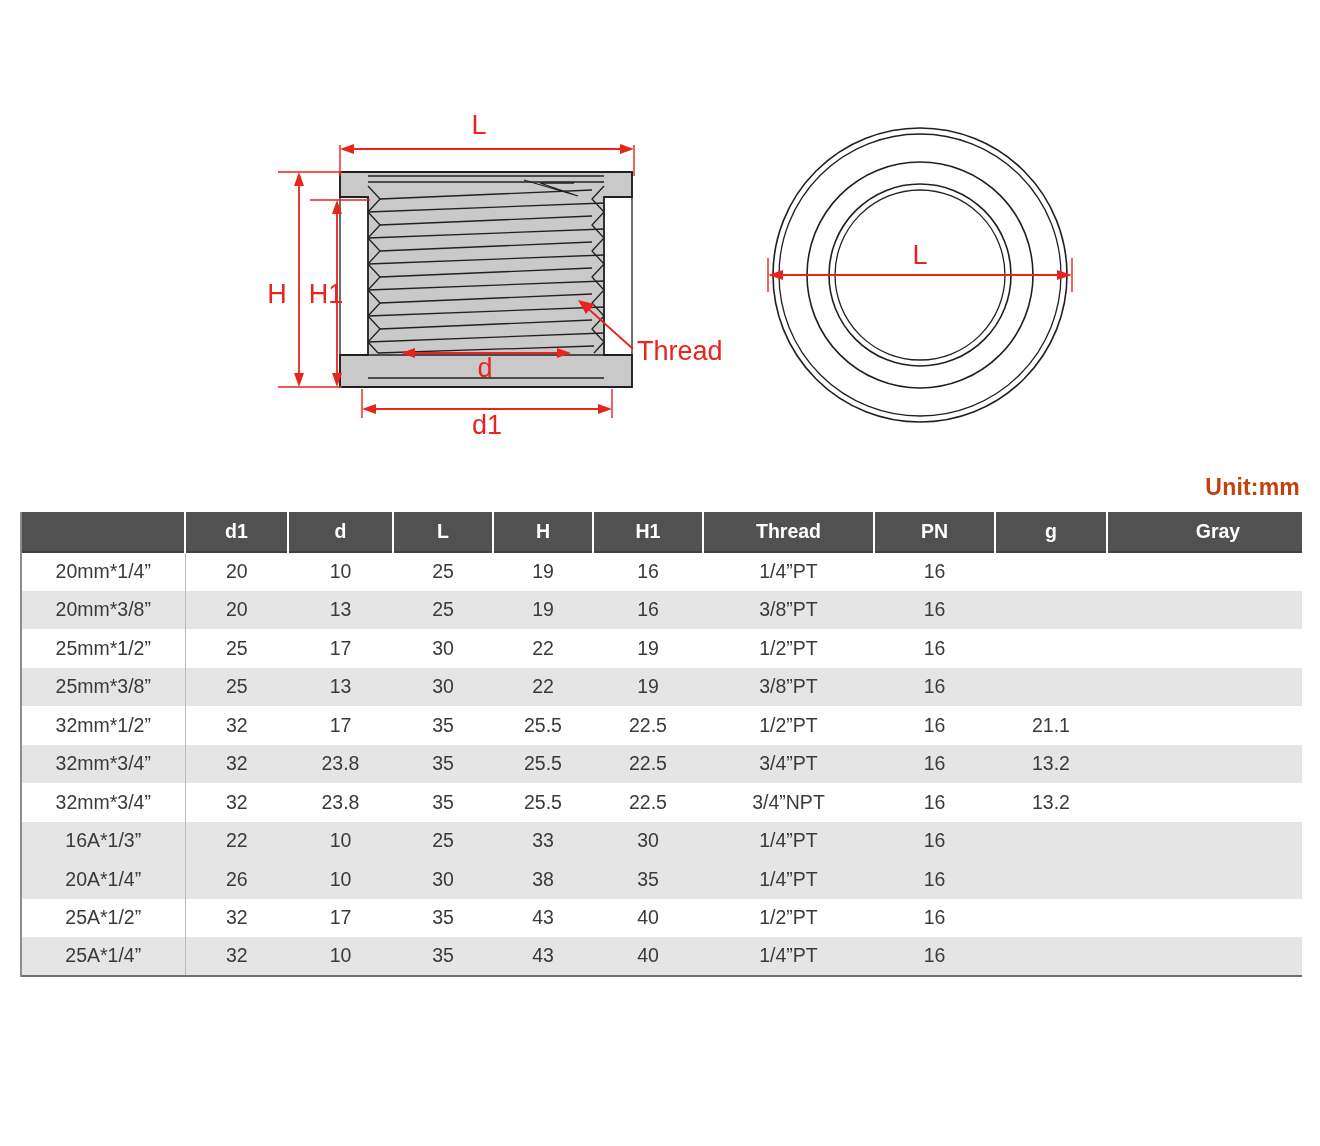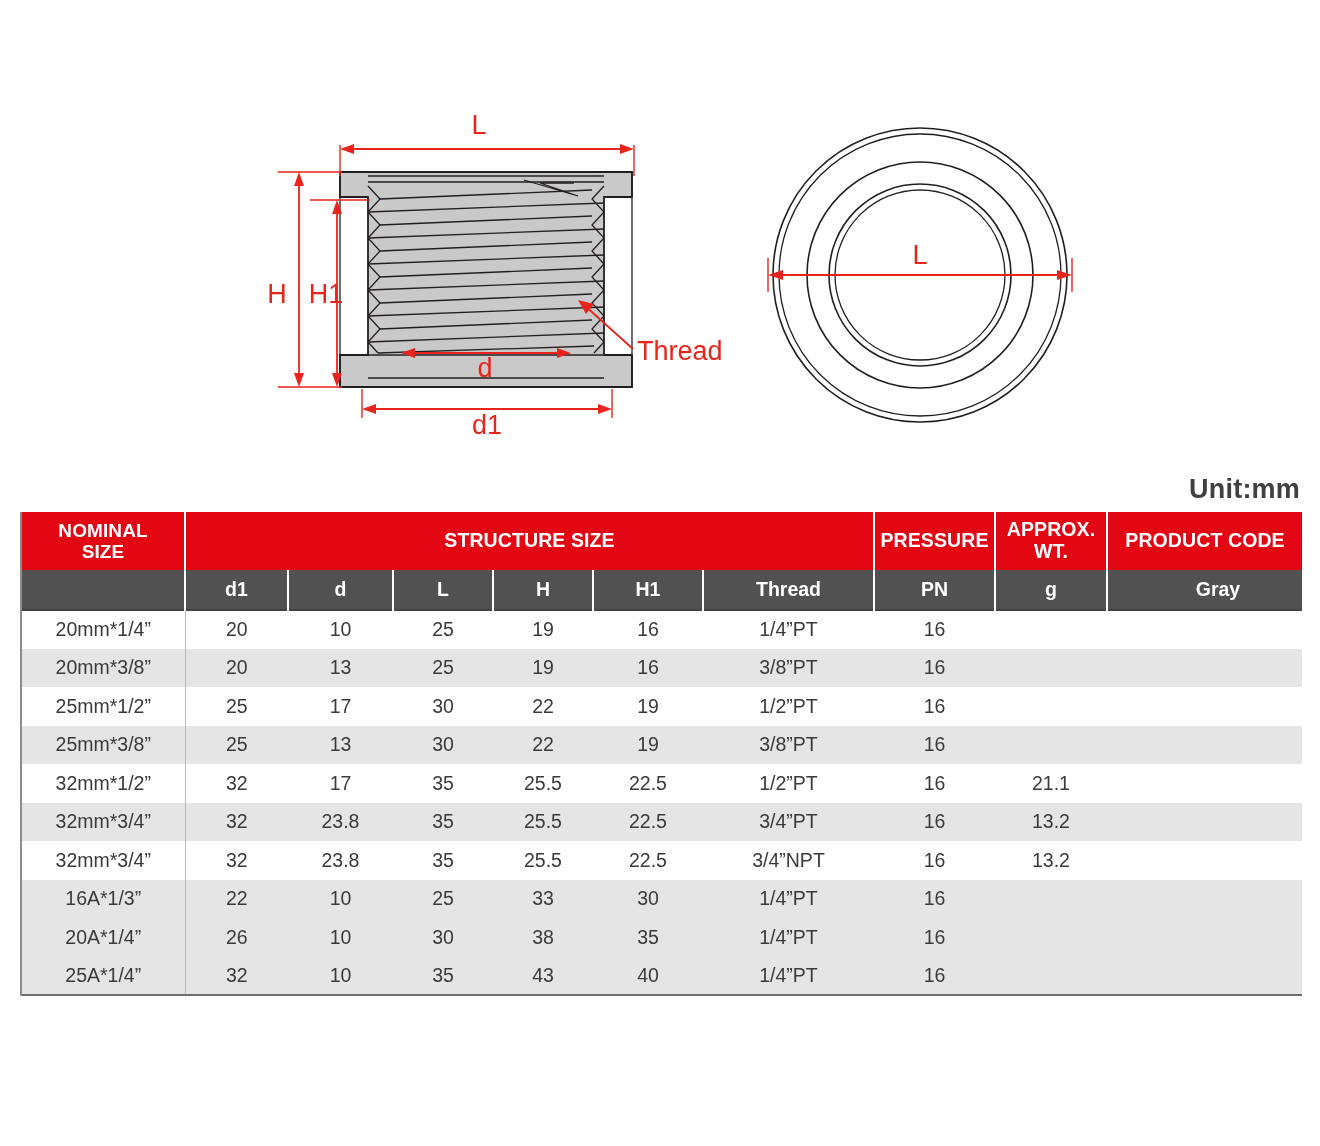--- a/index.html
+++ b/index.html
@@ -32,23 +32,23 @@
   .dim-thin { stroke: #e8241c; stroke-width: 1.4; fill: none; }
   .part-line { stroke: #231f20; stroke-width: 1.6; fill: none; }
   .part-line-thin { stroke: #231f20; stroke-width: 1.3; fill: none; }
   .part-fill { fill: #c9c9c9; stroke: #231f20; stroke-width: 1.8; }
 
   
   #unit-label {
     position: absolute;
     right: 20px;
     top: 474px;
-    font-size: 27px;
+    font-size: 23px;
     font-weight: bold;
-    color: #404040;
+    color: #c2410c;
     letter-spacing: .2px;
   }
 
   
   #spec-table-wrap {
     position: absolute;
     left: 20px;
     top: 512px;
     width: 1280px;
   }
@@ -241,33 +241,20 @@
       <col style="width:105px">
       <col style="width:100px">
       <col style="width:100px">
       <col style="width:110px">
       <col style="width:171px">
       <col style="width:121px">
       <col style="width:112px">
       <col style="width:195px">
     </colgroup>
     <thead>
-      <tr class="hdr-top">
-        <th class="nominal-cell" rowspan="1">
-          <span>NOMINAL</span><br>
-          <span>SIZE</span>
-        </th>
-        <th colspan="6">STRUCTURE SIZE</th>
-        <th>PRESSURE</th>
-        <th>
-          <span>APPROX.</span><br>
-          <span>WT.</span>
-        </th>
-        <th>PRODUCT CODE</th>
-      </tr>
       <tr class="hdr-sub">
         <th class="blank-cell"></th>
         <th>d1</th>
         <th>d</th>
         <th>L</th>
         <th>H</th>
         <th>H1</th>
         <th>Thread</th>
         <th>PN</th>
         <th>g</th>
@@ -376,20 +363,32 @@
           <td>26</td>
           <td>10</td>
           <td>30</td>
           <td>38</td>
           <td>35</td>
           <td>1/4”PT</td>
           <td>16</td>
           <td></td>
           <td></td>
         </tr>
+        <tr class="odd">
+          <td class="nominal">25A*1/2”</td>
+          <td>32</td>
+          <td>17</td>
+          <td>35</td>
+          <td>43</td>
+          <td>40</td>
+          <td>1/2”PT</td>
+          <td>16</td>
+          <td></td>
+          <td></td>
+        </tr>
         <tr class="even">
           <td class="nominal">25A*1/4”</td>
           <td>32</td>
           <td>10</td>
           <td>35</td>
           <td>43</td>
           <td>40</td>
           <td>1/4”PT</td>
           <td>16</td>
           <td></td>

